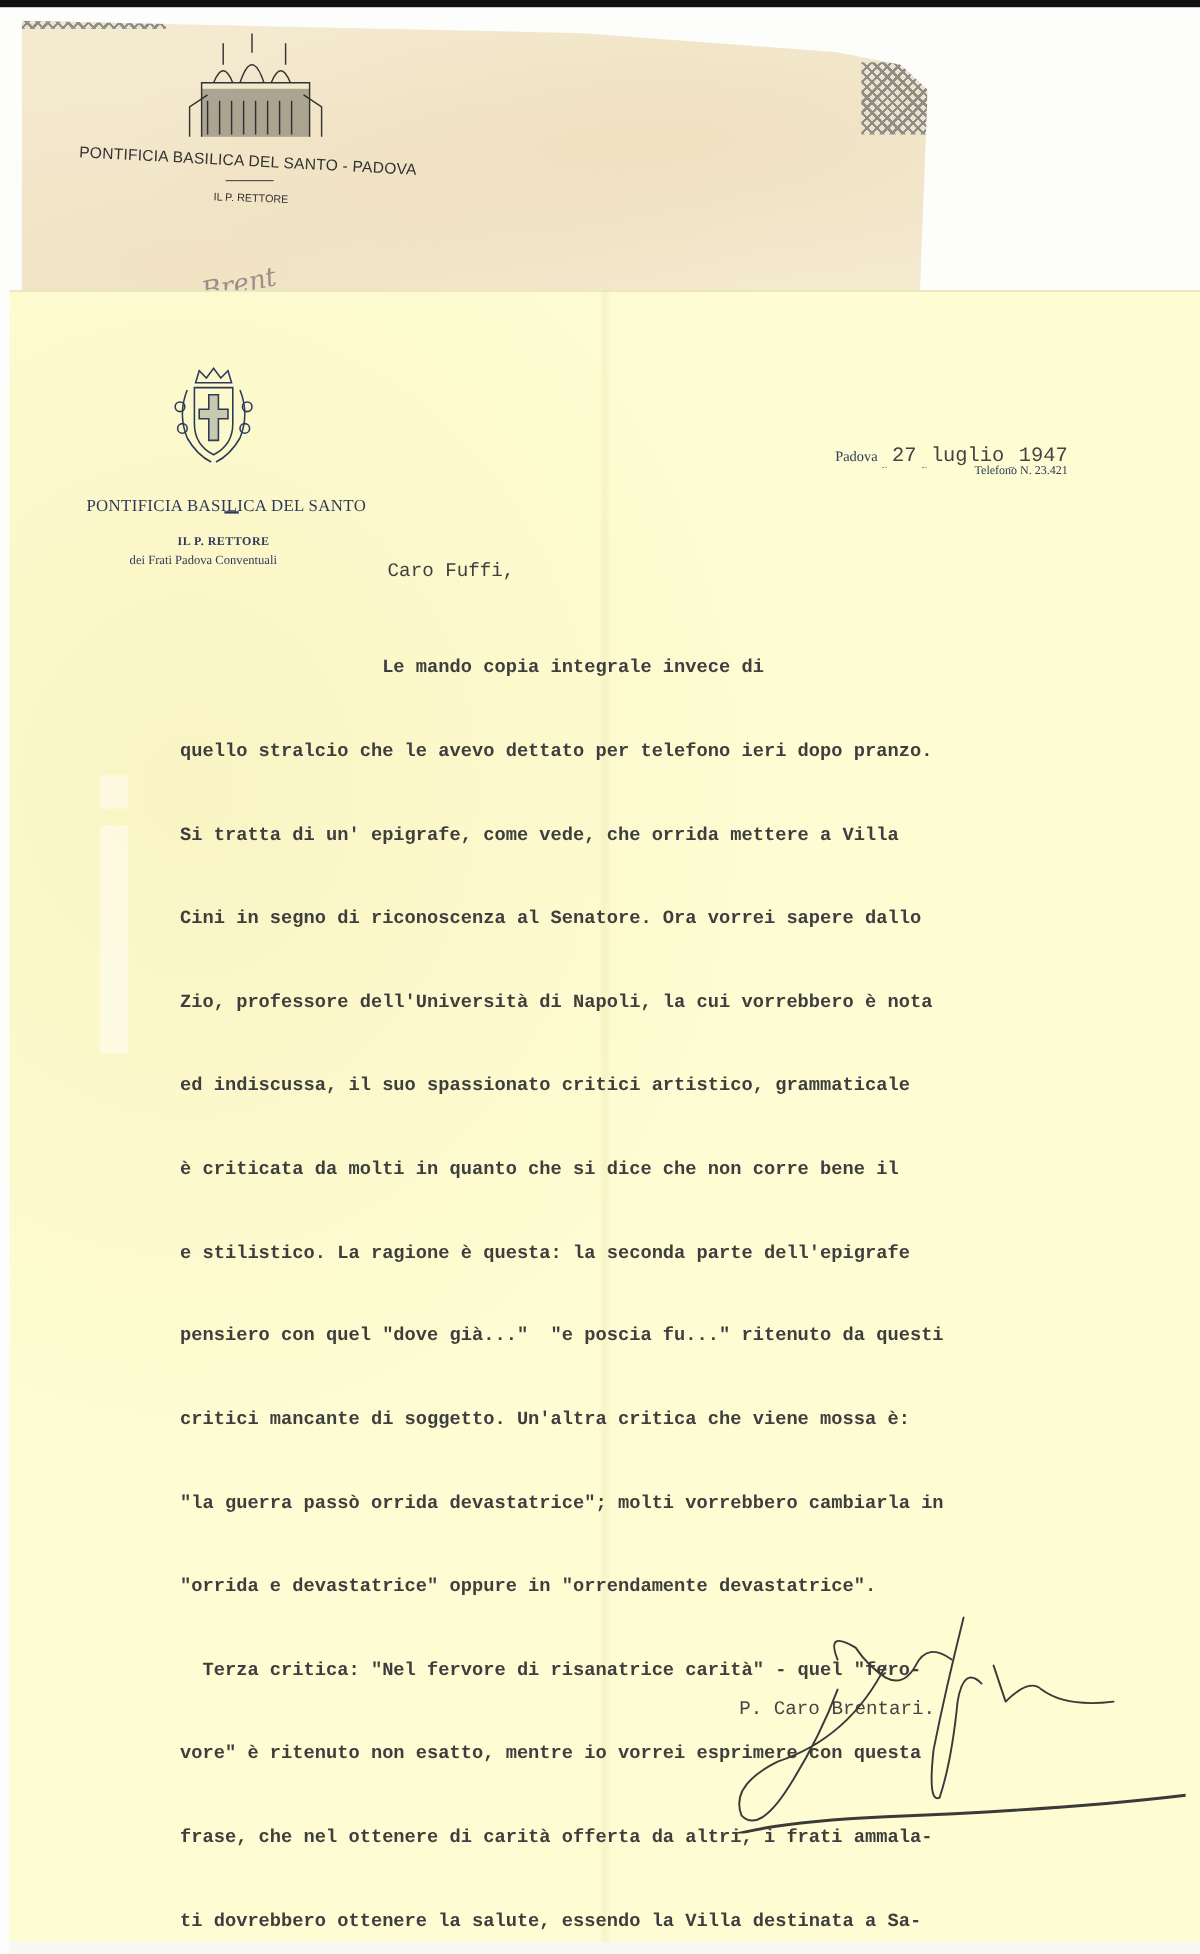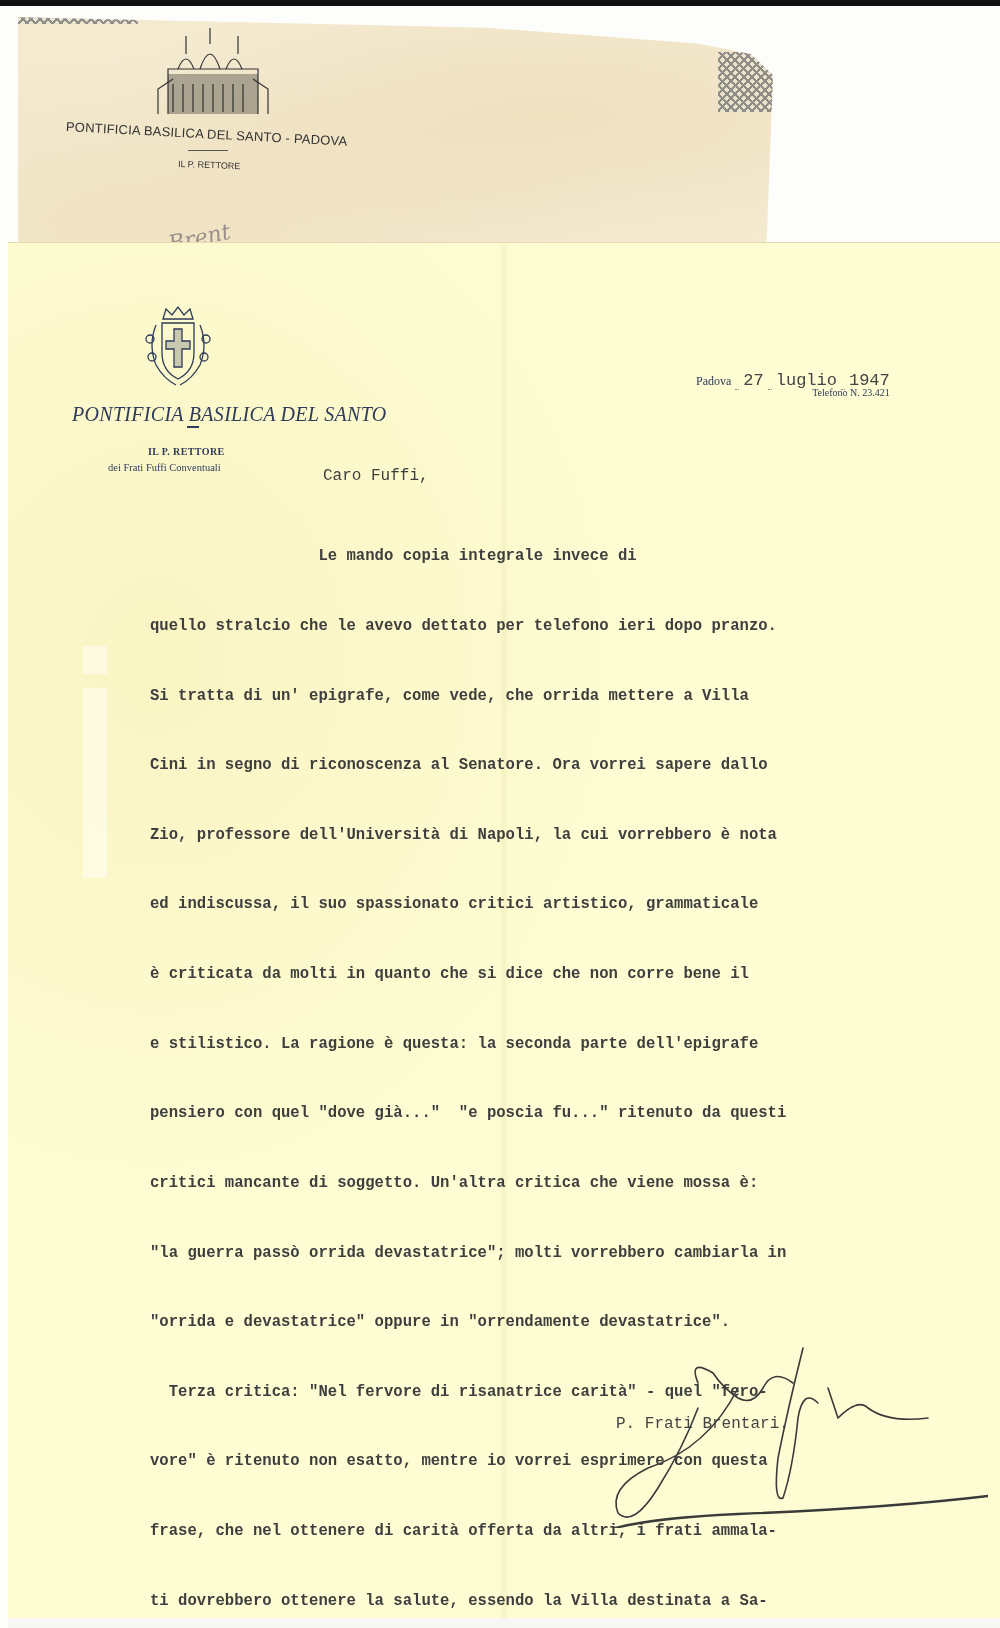--- a/index.html
+++ b/index.html
@@ -14,21 +14,21 @@
   .env-title{position:absolute;left:48px;top:107px;font-family:"Liberation Sans",sans-serif;font-size:13px;color:#333;transform:rotate(3deg);transform-origin:left;letter-spacing:.2px;}
   .env-rule{position:absolute;left:170px;top:138px;width:40px;height:1px;background:#555;}
   .env-sub{position:absolute;left:160px;top:148px;font-family:"Liberation Sans",sans-serif;font-size:9px;color:#333;transform:rotate(2deg);}
   .env-scribble{position:absolute;left:150px;top:213px;font-family:"DejaVu Serif",serif;font-style:italic;font-size:22px;color:#9a8f8a;transform:rotate(-12deg);}
   
   .letter{position:absolute;left:8px;top:242px;width:992px;height:1376px;background:#fdfcd2;border-top:1px solid #e3dcae;}
   .letter-shade{position:absolute;inset:0;background:radial-gradient(ellipse at 15% 30%,rgba(245,230,170,.35),transparent 40%),linear-gradient(90deg,rgba(0,0,0,0) 49.5%,rgba(225,215,160,.25) 50%,rgba(0,0,0,0) 50.5%);}
   .watermark{position:absolute;left:75px;top:445px;width:24px;height:190px;background:rgba(255,255,255,.45);}
   .watermark-dot{position:absolute;left:75px;top:403px;width:24px;height:28px;background:rgba(255,255,255,.45);}
   .crest{position:absolute;left:130px;top:62px;width:80px;height:86px;}
-  .lh-title{position:absolute;left:64px;top:160px;font-size:20px;color:#2e3a5a;letter-spacing:.3px;font-family:"Liberation Serif",serif;font-style:italic;}
+  .lh-title{position:absolute;left:64px;top:172px;font-size:14px;color:#2e3a5a;letter-spacing:.3px;font-family:"Liberation Serif",serif;}
   .lh-dash{position:absolute;left:179px;top:183px;width:12px;height:2px;background:#2e3a5a;}
   .lh-rector{position:absolute;left:140px;top:203px;font-size:10px;font-weight:bold;color:#2e3a5a;letter-spacing:.4px;}
   .lh-order{position:absolute;left:100px;top:219px;font-size:10.5px;color:#2e3a5a;}
   .date-block{position:absolute;left:688px;top:128px;text-align:right;}
   .date-city{font-size:12px;color:#2e3a5a;}
   .date-typed{font-family:"Liberation Mono",monospace;font-size:17px;color:#444;}
   .date-dots{border-bottom:1px dotted #888;display:inline-block;}
   .phone{font-size:10px;color:#2e3a5a;margin-top:-3px;}
   .greeting{position:absolute;left:315px;top:224px;font-family:Liberation Mono, monospace;font-size:16px;color:#3e3e3e;}
   .body{position:absolute;left:142px;top:256px;width:840px;font-family:"Liberation Mono",monospace;font-size:15.6px;line-height:23.2px;color:#3e3e3e;white-space:pre;}
@@ -81,21 +81,21 @@
       <path d="M62 20 Q70 40 62 60 Q54 74 42 80"></path>
       <circle cx="12" cy="34" r="4"></circle>
         <circle cx="14" cy="52" r="4"></circle>
       <circle cx="68" cy="34" r="4"></circle>
         <circle cx="66" cy="52" r="4"></circle>
     </g>
   </svg>
   <div class="lh-title">PONTIFICIA BASILICA DEL SANTO</div>
   <div class="lh-dash"></div>
   <div class="lh-rector">IL P. RETTORE</div>
-  <div class="lh-order">dei Frati Fuffi Conventuali</div>
+  <div class="lh-order">dei Frati Padova Conventuali</div>
 
   <div class="date-block">
     <span class="date-city">Padova</span>
     <span class="date-dots">&nbsp;</span>
     <span class="date-typed">27</span>
     <span class="date-dots">&nbsp;</span>
     <span class="date-typed">luglio</span>
     <span class="date-dots">&nbsp;</span>
     <span class="date-typed">1947</span>
     <div class="phone">Telefono N. 23.421</div>
@@ -125,21 +125,21 @@
     
     
     
     
     
     
     
     
   </div>
 
-  <div class="signature-typed">P. Frati Brentari.</div>
+  <div class="signature-typed">P. Caro Brentari.</div>
   <svg class="sig-svg" viewBox="0 0 400 200">
     <g fill="none" stroke="#3a3a3a" stroke-width="1.6" stroke-linecap="round">
       <path d="M150 60 Q120 120 60 140 Q20 160 30 185 Q45 200 70 160 Q95 120 110 80"></path>
       <path d="M110 55 Q100 30 125 45 Q135 60 150 70 Q165 78 175 60 Q185 40 205 55"></path>
       <path d="M215 20 Q200 80 190 130 Q185 175 195 170 Q205 140 210 90 Q215 60 230 75"></path>
       <path d="M240 60 L250 90 M250 90 Q270 70 280 80 Q300 95 340 90"></path>
       <path d="M20 202 Q60 190 150 186 Q300 180 400 168" stroke-width="2.4"></path>
     </g>
   </svg>
 </div>

